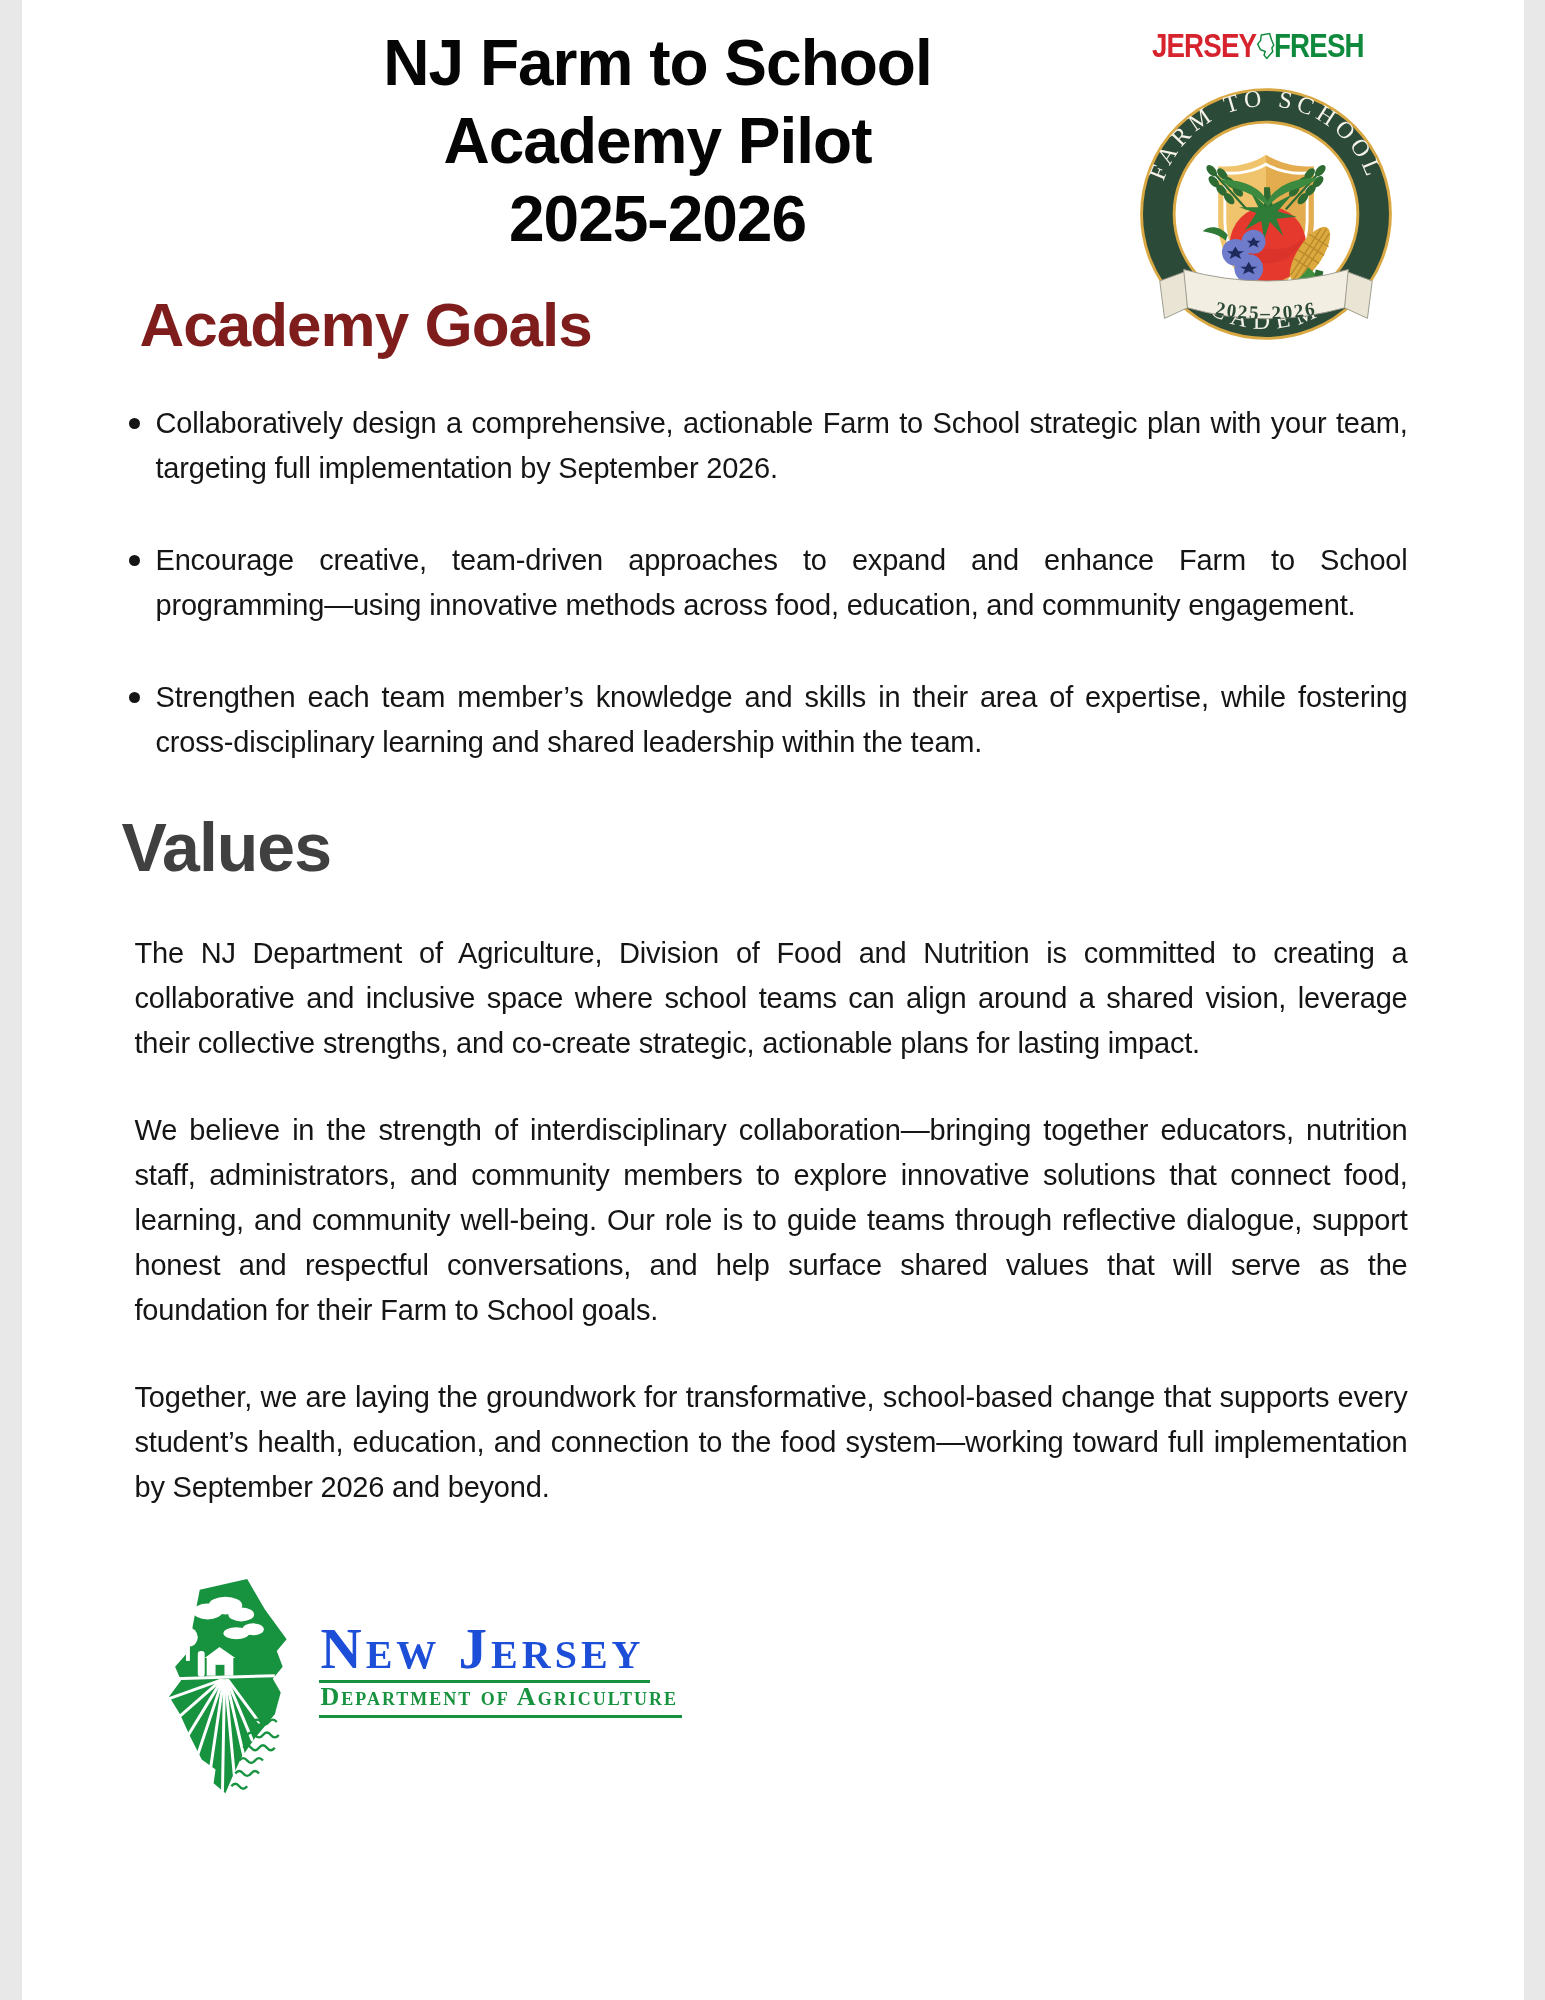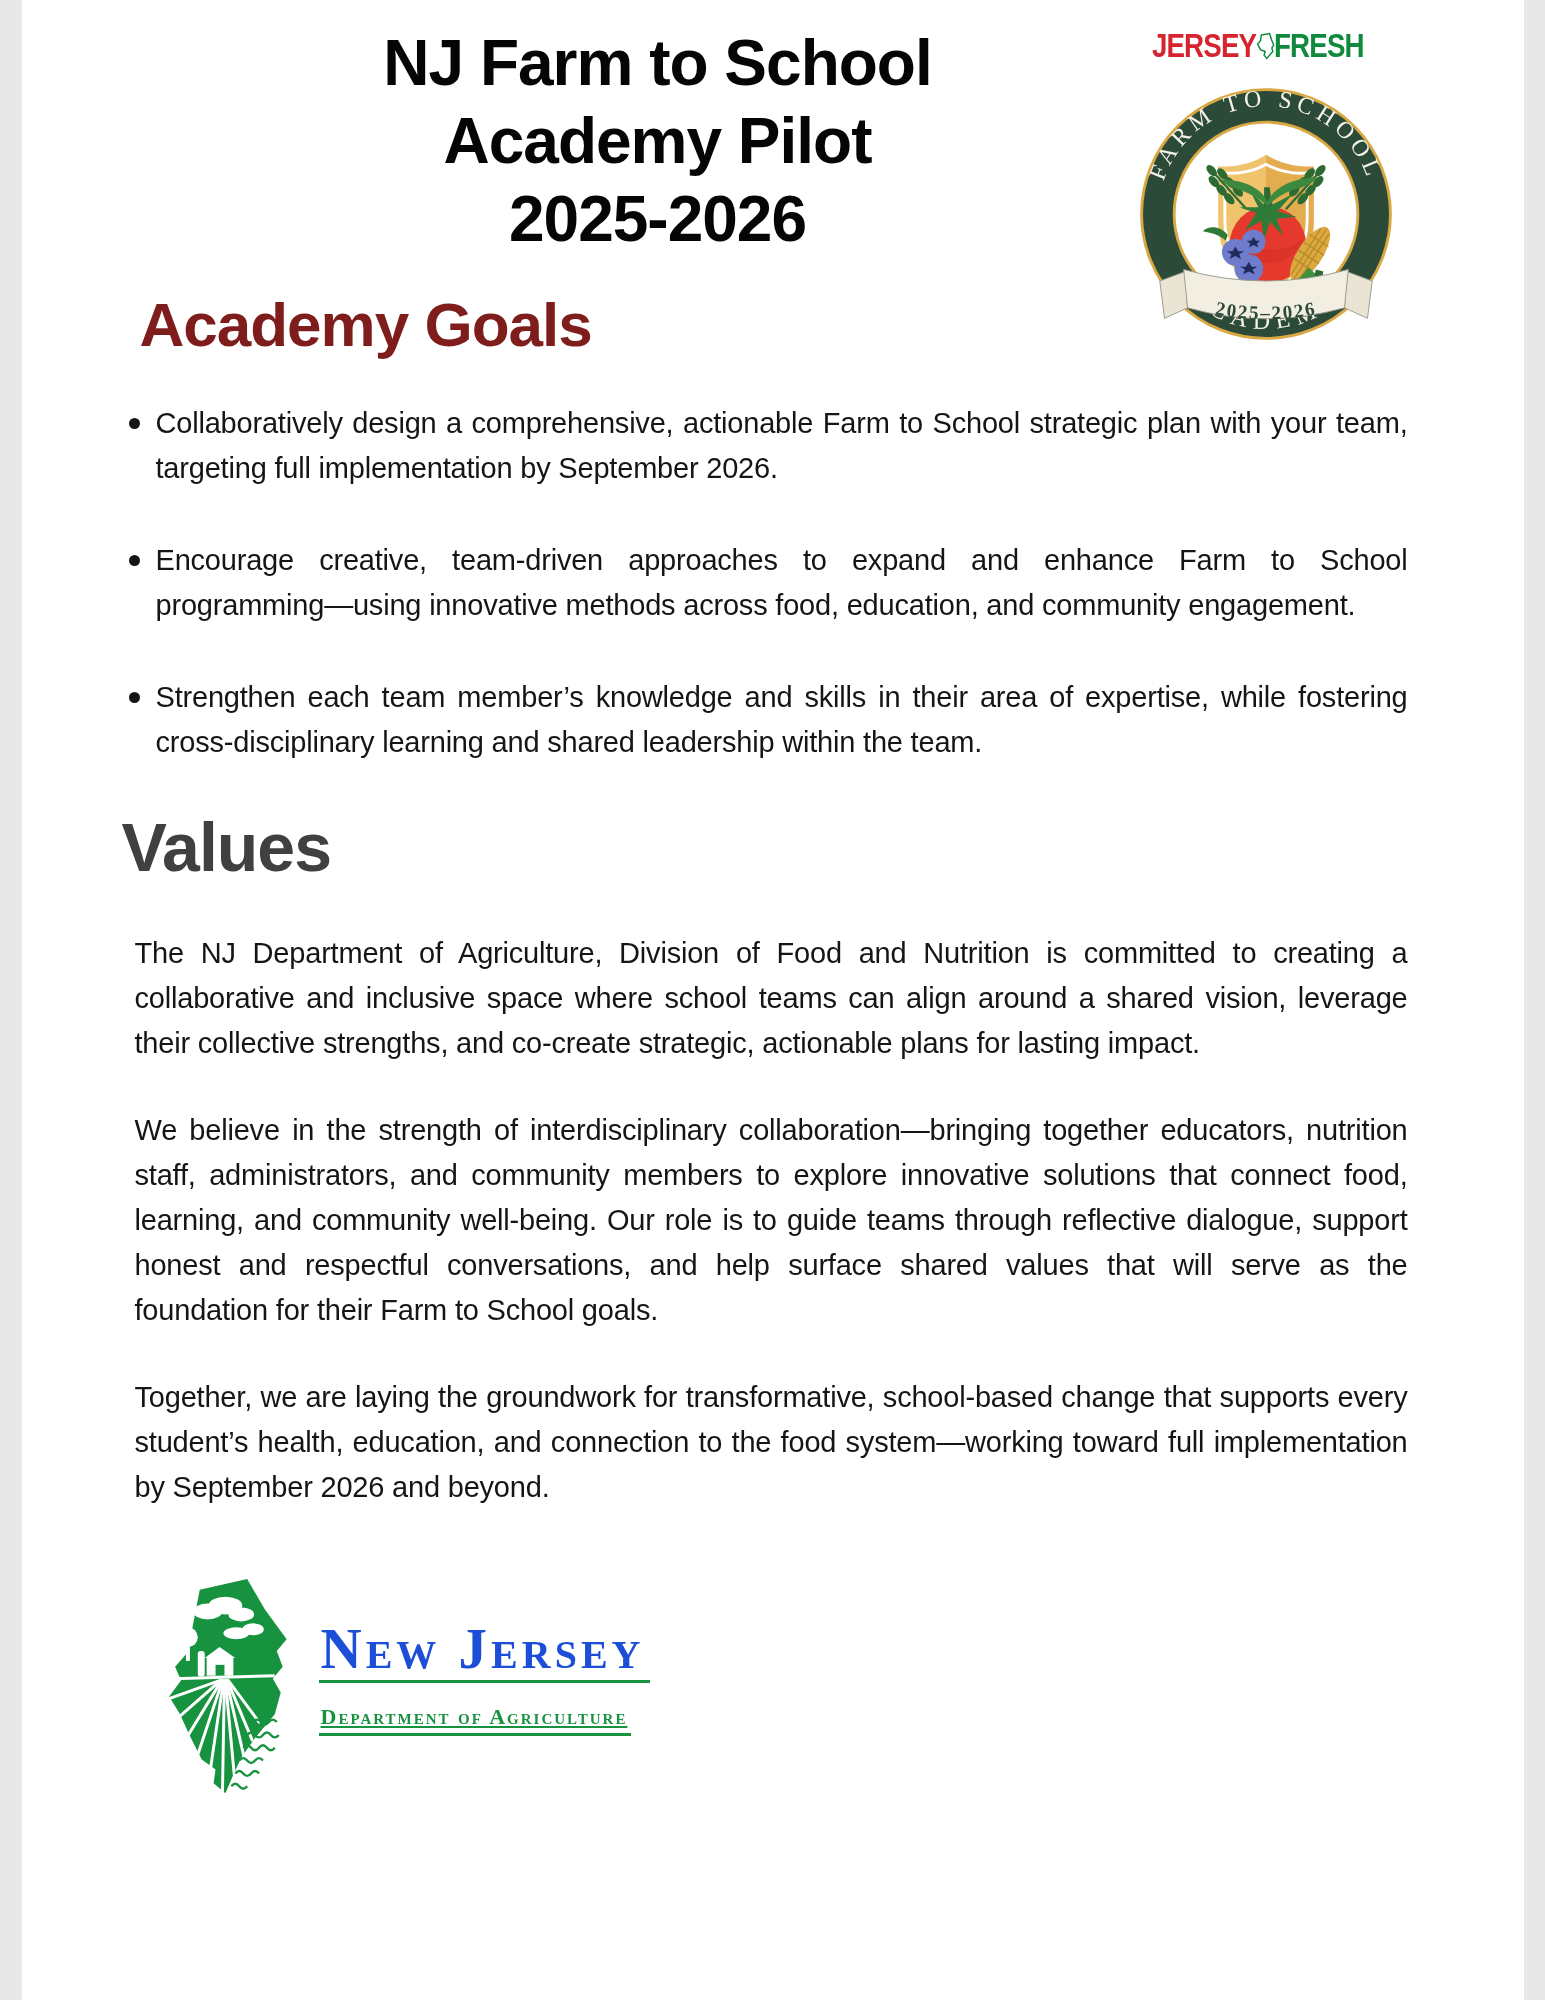--- a/index.html
+++ b/index.html
@@ -62,22 +62,22 @@
   .njda{display:flex;align-items:flex-start;margin:64px 0 0 106px;}
   .njda-state-svg{width:185px;height:232px;flex:none;}
   .njda-text{margin:46px 0 0 6px;}
   .njda-name{
     font-family:"Liberation Serif",serif;font-variant:small-caps;font-weight:bold;
     color:#1d4ed8;font-size:57px;line-height:1;letter-spacing:4px;
     border-bottom:3px solid #17923F;padding:0 6px 3px 2px;width:fit-content;
   }
   .njda-dept{
     font-family:"Liberation Serif",serif;font-variant:small-caps;font-weight:bold;
-    color:#17923F;font-size:22px;line-height:1.05;letter-spacing:2px;
-    border-bottom:3px solid #17923F;padding:22px 4px 4px 2px;margin-top:0;width:fit-content;text-decoration:underline;
+    color:#17923F;font-size:26px;line-height:1.05;letter-spacing:2px;
+    border-bottom:3px solid #17923F;padding:0 4px 4px 2px;margin-top:0;width:fit-content;
   }
 </style>
 </head>
 <body>
 
 <div class="page">
 
   <header class="header">
     <div class="header-left">
       <h1 class="doc-title">

